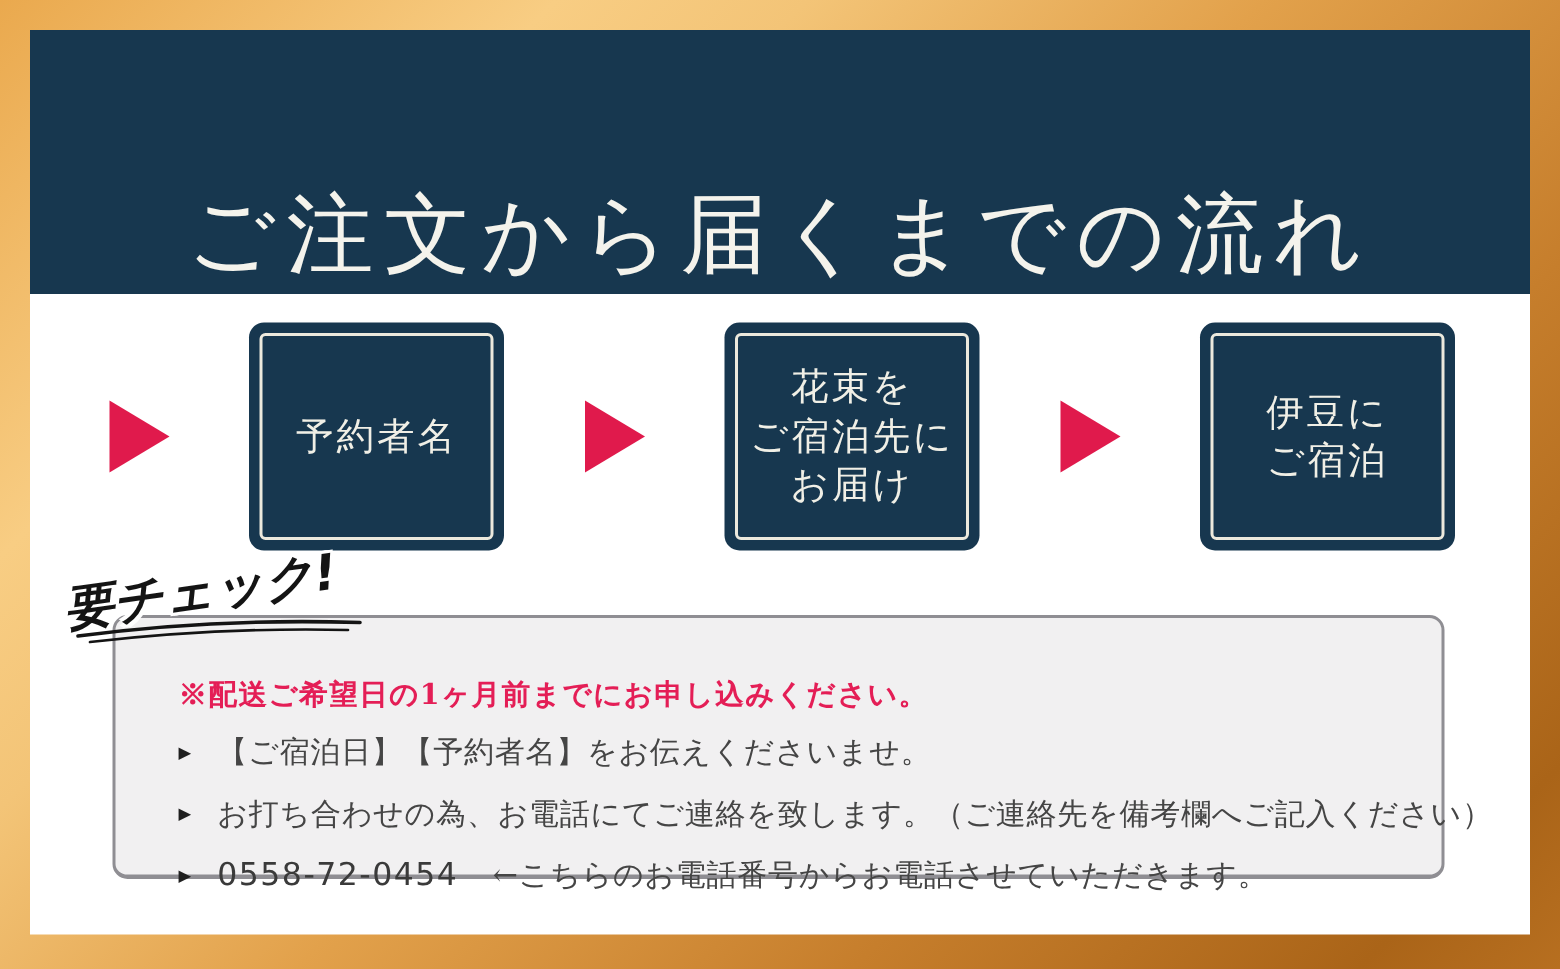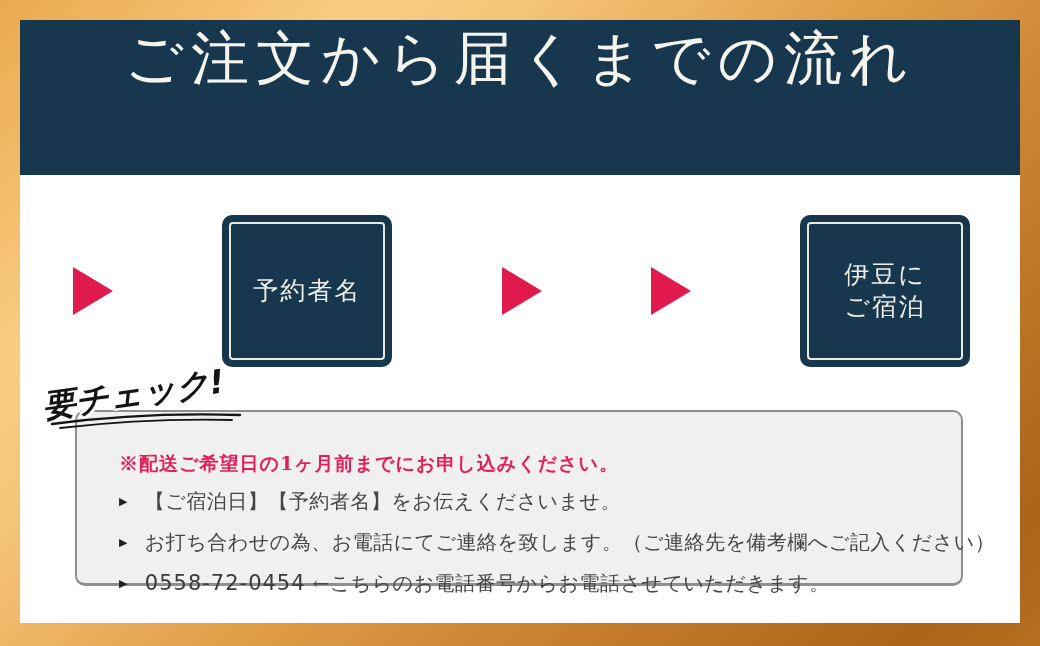--- a/index.html
+++ b/index.html
@@ -21,24 +21,24 @@
   }
   .canvas {
     position: absolute;
     left: 20px; top: 20px; right: 20px; bottom: 23px;
     background: #ffffff;
   }
   
   .header {
     position: absolute;
     left: 0; top: 0; right: 0;
-    height: 155px;
+    height: 176px;
     background: #17374f;
     display: flex;
-    align-items: flex-start;
+    align-items: flex-end;
     justify-content: center;
   }
   .title {
     color: #f4f3ec;
     font-size: 58px;
     font-weight: 500;
     letter-spacing: 7px;
     white-space: nowrap;
   }
   
@@ -138,21 +138,21 @@
     color: #1f1f1f;
     margin-right: 10px;
     transform: translateY(-3px);
     font-family: "DejaVu Sans", "Liberation Sans", sans-serif;
   }
   .phone {
     font-family: "DejaVu Sans", "Liberation Sans", sans-serif;
     font-size: 21px;
     color: #3a3a3a;
     letter-spacing: 1px;
-    margin-right: 0;
+    margin-right: 16px;
   }
 </style>
 </head>
 <body>
 
 <div class="stage">
   <div class="frame"></div>
   <div class="canvas">
 
     <div class="header">
@@ -160,20 +160,27 @@
     </div>
 
     <div class="flow">
       <div class="arrow"></div>
       <div class="step">
         <div class="step-inner">
           <div class="step-line">予約者名</div>
         </div>
       </div>
       <div class="arrow"></div>
+      <div class="step">
+        <div class="step-inner">
+          <div class="step-line">花束を</div>
+          <div class="step-line">ご宿泊先に</div>
+          <div class="step-line">お届け</div>
+        </div>
+      </div>
       <div class="arrow"></div>
       <div class="step">
         <div class="step-inner">
           <div class="step-line">伊豆に</div>
           <div class="step-line">ご宿泊</div>
         </div>
       </div>
     </div>
 
     <div class="callout">要チェック!</div>

